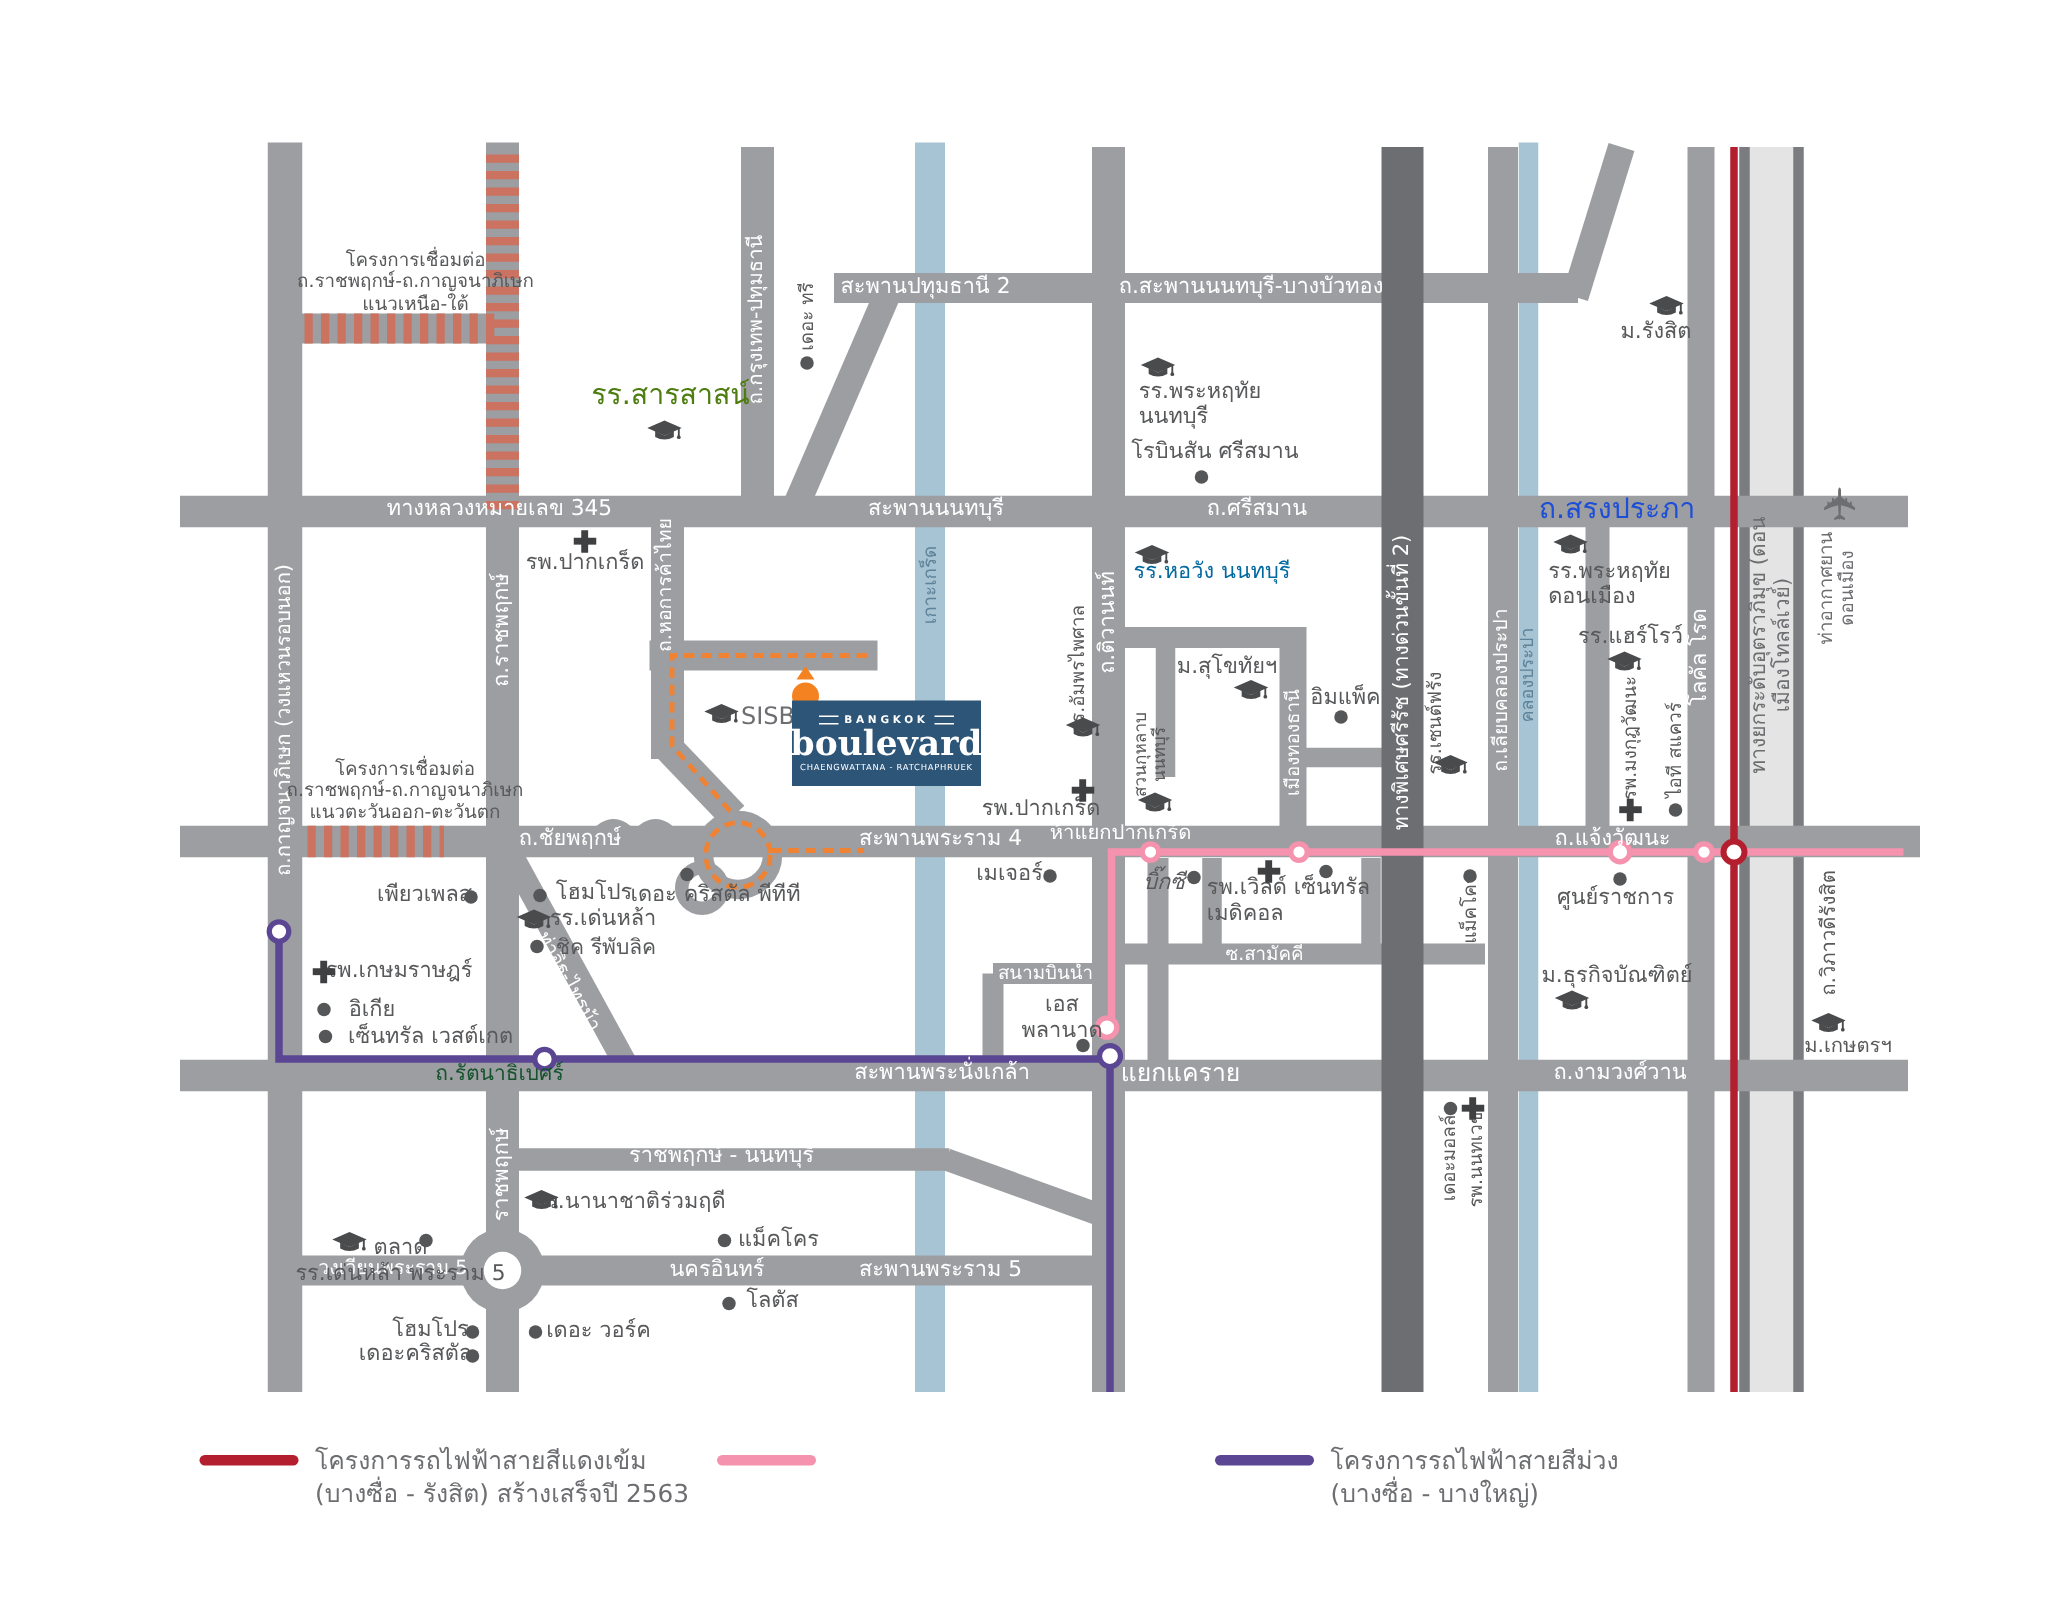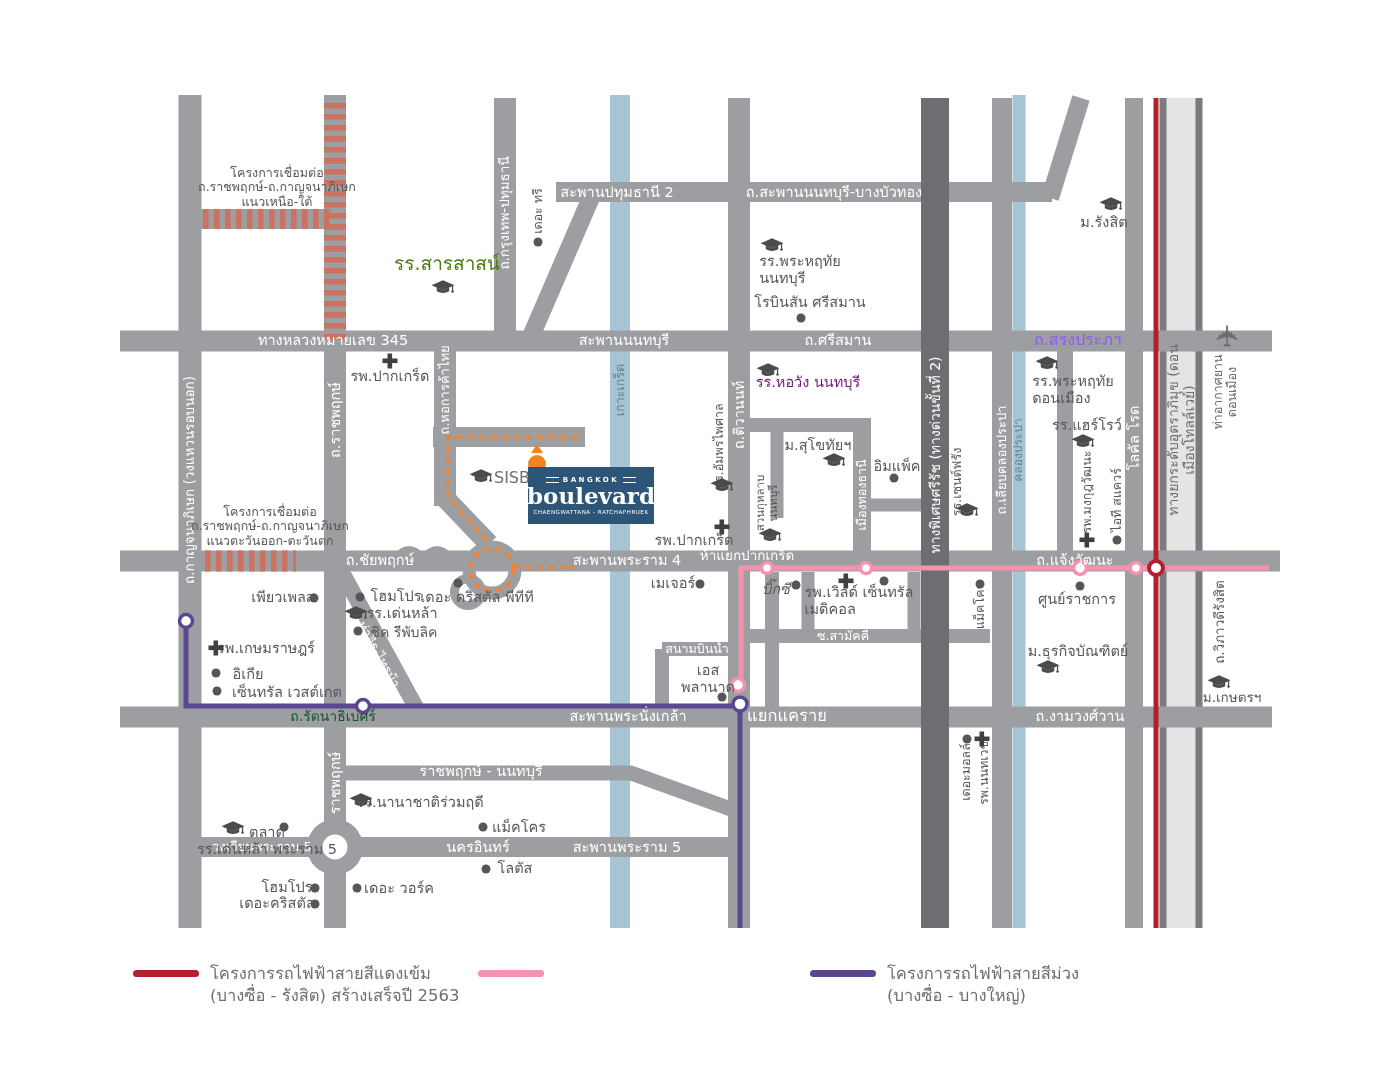--- a/index.html
+++ b/index.html
@@ -114,21 +114,21 @@
     <g fill="#f58220">
       <polygon points="531,453 543,453 537,444"></polygon>
       <circle cx="537" cy="464" r="9"></circle>
     </g>
   </svg>
 
   <div id="map-layer">
       <div class="maplabel" style="left: 333px; top: 340px; font-size: 14.5px; color: rgb(255, 255, 255); transform: translate(-50%, -50%);">ทางหลวงหมายเลข 345</div>
       <div class="maplabel" style="left: 624px; top: 340px; font-size: 14.5px; color: rgb(255, 255, 255); transform: translate(-50%, -50%);">สะพานนนทบุรี</div>
       <div class="maplabel" style="left: 838px; top: 340px; font-size: 14.5px; color: rgb(255, 255, 255); transform: translate(-50%, -50%);">ถ.ศรีสมาน</div>
-      <div class="maplabel" style="left: 1078px; top: 340px; font-size: 16px; color: #8b5cf6; transform: translate(-50%, -50%);">ถ.สรงประภา</div>
+      <div class="maplabel" style="left: 1078px; top: 340px; font-size: 19px; color: #1d4ed8; transform: translate(-50%, -50%);">ถ.สรงประภา</div>
       <div class="maplabel" style="left: 617px; top: 192px; font-size: 14.5px; color: rgb(255, 255, 255); transform: translate(-50%, -50%);">สะพานปทุมธานี 2</div>
       <div class="maplabel" style="left: 834px; top: 192px; font-size: 14.5px; color: rgb(255, 255, 255); transform: translate(-50%, -50%);">ถ.สะพานนนทบุรี-บางบัวทอง</div>
       <div class="maplabel" style="left: 380px; top: 560px; font-size: 14.5px; color: rgb(255, 255, 255); transform: translate(-50%, -50%);">ถ.ชัยพฤกษ์</div>
       <div class="maplabel" style="left: 627px; top: 560px; font-size: 14.5px; color: rgb(255, 255, 255); transform: translate(-50%, -50%);">สะพานพระราม 4</div>
       <div class="maplabel" style="left: 747px; top: 556px; font-size: 13.5px; color: rgb(255, 255, 255); transform: translate(-50%, -50%);">ห้าแยกปากเกร็ด</div>
       <div class="maplabel" style="left: 1075px; top: 560px; font-size: 14.5px; color: rgb(255, 255, 255); transform: translate(-50%, -50%);">ถ.แจ้งวัฒนะ</div>
       <div class="maplabel" style="left: 333px; top: 716px; font-size: 14px; color: #14532d; transform: translate(-50%, -50%);">ถ.รัตนาธิเบศร์</div>
       <div class="maplabel" style="left: 628px; top: 716px; font-size: 14.5px; color: rgb(255, 255, 255); transform: translate(-50%, -50%);">สะพานพระนั่งเกล้า</div>
       <div class="maplabel" style="left: 787px; top: 716px; font-size: 16.5px; color: rgb(255, 255, 255); transform: translate(-50%, -50%);">แยกแคราย</div>
       <div class="maplabel" style="left: 1080px; top: 716px; font-size: 14.5px; color: rgb(255, 255, 255); transform: translate(-50%, -50%);">ถ.งามวงศ์วาน</div>
@@ -159,21 +159,21 @@
 ถ.ราชพฤกษ์-ถ.กาญจนาภิเษก
 แนวตะวันออก-ตะวันตก</div>
       <div class="maplabel" style="left: 1220px; top: 622px; font-size: 13.5px; color: rgb(88, 89, 91); transform: translate(-50%, -50%) rotate(-90deg);">ถ.วิภาวดีรังสิต</div>
       <div class="maplabel" style="left: 1225px; top: 392px; font-size: 12.5px; color: rgb(109, 110, 113); transform: translate(-50%, -50%) rotate(-90deg);">ท่าอากาศยาน
 ดอนเมือง</div>
       <div class="maplabel" style="left: 512px; top: 478px; font-size: 16px; color: rgb(109, 110, 113); transform: translate(-50%, -50%);">SISB</div>
       <div class="maplabel" style="left: 447px; top: 264px; font-size: 19px; color: #4d7c0f; transform: translate(-50%, -50%);">รร.สารสาสน์</div>
       <div class="maplabel" style="left: 800px; top: 270px; font-size: 14.5px; color: rgb(88, 89, 91); text-align: left; transform: translate(-50%, -50%);">รร.พระหฤทัย
 นนทบุรี</div>
       <div class="maplabel" style="left: 810px; top: 302px; font-size: 14.5px; color: rgb(88, 89, 91); transform: translate(-50%, -50%);">โรบินสัน ศรีสมาน</div>
-      <div class="maplabel" style="left: 808px; top: 382px; font-size: 14.5px; color: #701a75; transform: translate(-50%, -50%);">รร.หอวัง นนทบุรี</div>
+      <div class="maplabel" style="left: 808px; top: 382px; font-size: 14.5px; color: #0369a1; transform: translate(-50%, -50%);">รร.หอวัง นนทบุรี</div>
       <div class="maplabel" style="left: 1104px; top: 222px; font-size: 14.5px; color: rgb(88, 89, 91); transform: translate(-50%, -50%);">ม.รังสิต</div>
       <div class="maplabel" style="left: 1073px; top: 390px; font-size: 14.5px; color: rgb(88, 89, 91); text-align: left; transform: translate(-50%, -50%);">รร.พระหฤทัย
 ดอนเมือง</div>
       <div class="maplabel" style="left: 1087px; top: 425px; font-size: 14.5px; color: rgb(88, 89, 91); transform: translate(-50%, -50%);">รร.แฮร์โรว์</div>
       <div class="maplabel" style="left: 818px; top: 445px; font-size: 14.5px; color: rgb(88, 89, 91); transform: translate(-50%, -50%);">ม.สุโขทัยฯ</div>
       <div class="maplabel" style="left: 897px; top: 466px; font-size: 14.5px; color: rgb(88, 89, 91); transform: translate(-50%, -50%);">อิมแพ็ค</div>
       <div class="maplabel" style="left: 719px; top: 446px; font-size: 12.5px; color: rgb(88, 89, 91); transform: translate(-50%, -50%) rotate(-90deg);">รร.อัมพรไพศาล</div>
       <div class="maplabel" style="left: 767px; top: 503px; font-size: 11.5px; color: rgb(88, 89, 91); transform: translate(-50%, -50%) rotate(-90deg);">สวนกุหลาบ
 นนทบุรี</div>
       <div class="maplabel" style="left: 957px; top: 482px; font-size: 12.5px; color: rgb(88, 89, 91); transform: translate(-50%, -50%) rotate(-90deg);">รร.เซนต์ฟรัง</div>

